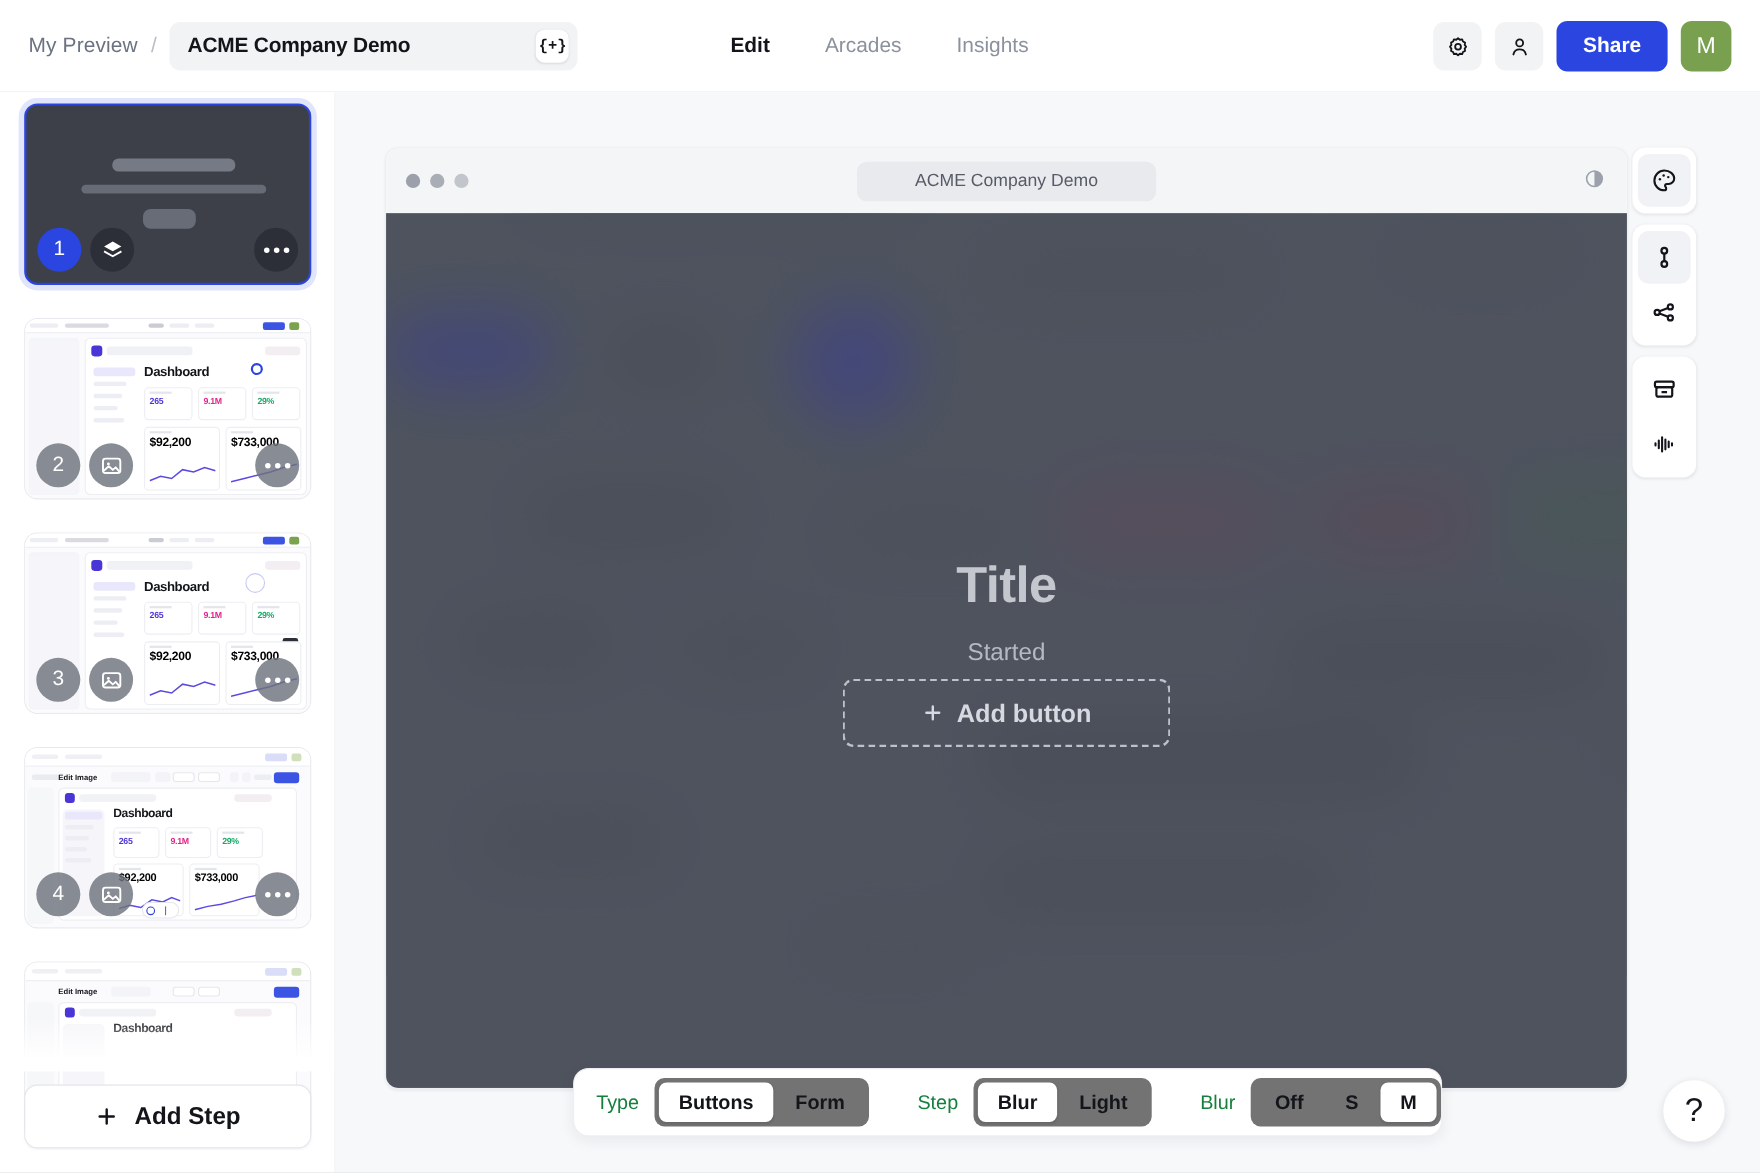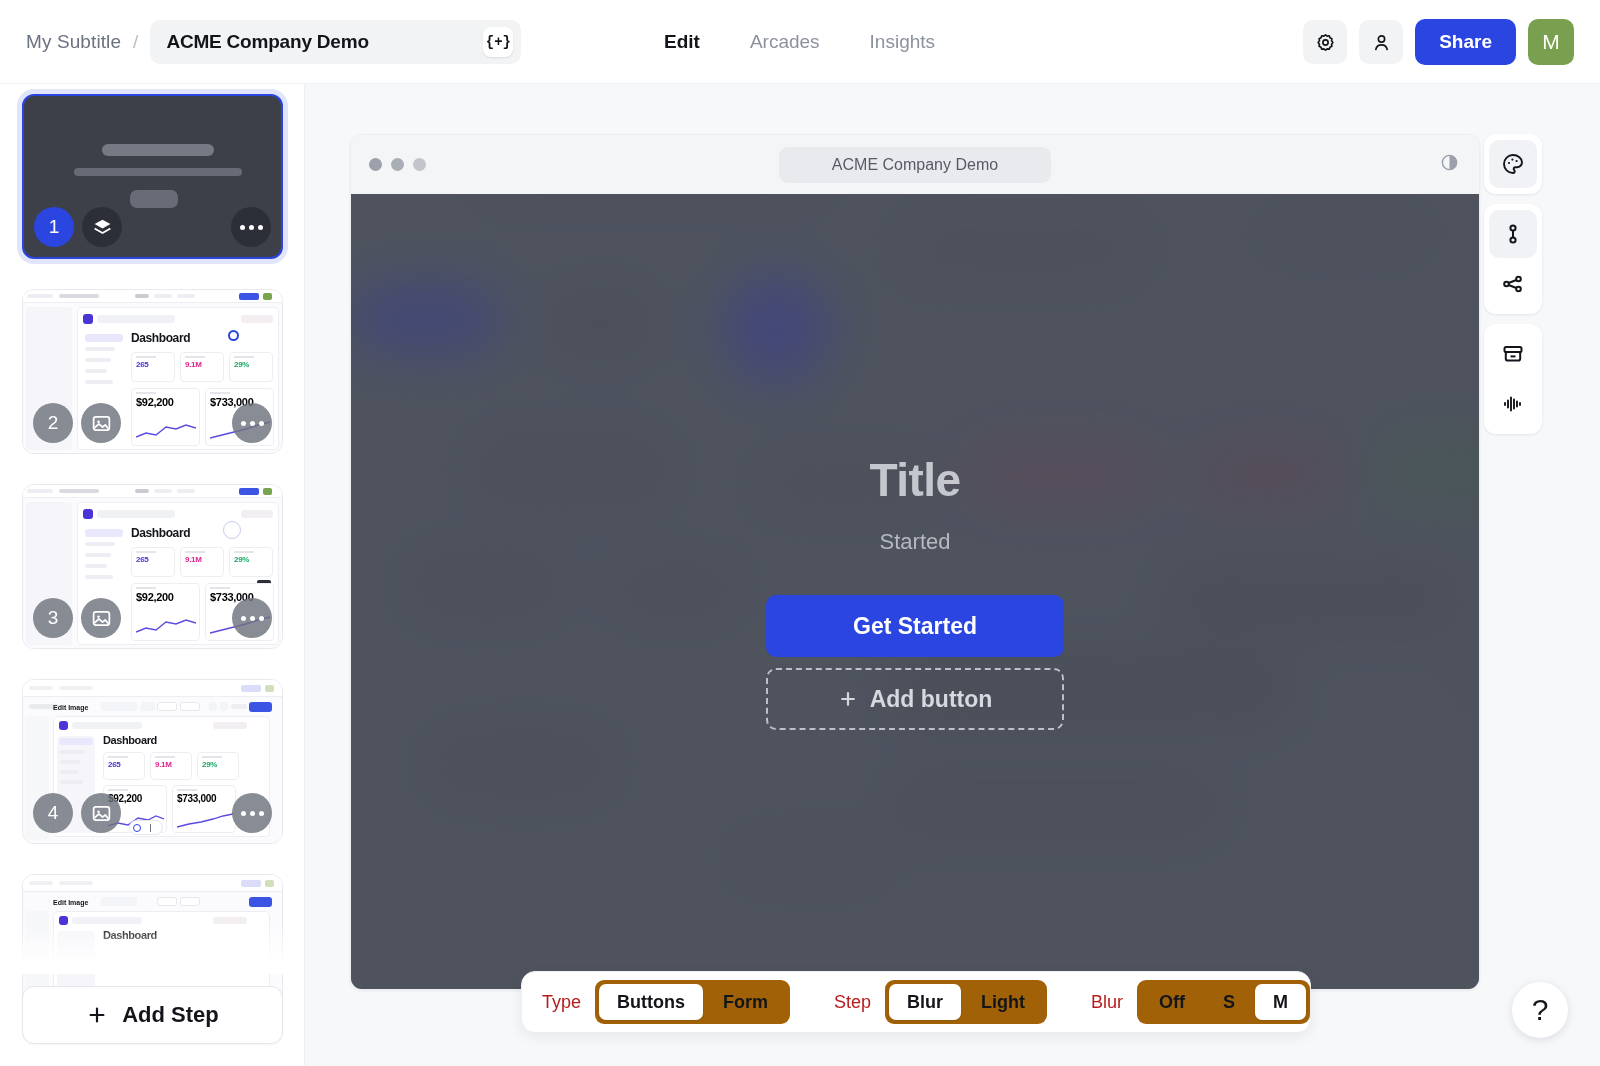--- a/index.html
+++ b/index.html
@@ -203,22 +203,22 @@
 
   
   .bottombar {
     position: absolute; left: 521px; top: 971px; width: 790px; height: 62px;
     background: #fff; border-radius: 14px;
     border: 1px solid #edeff3;
     box-shadow: 0 4px 14px rgba(16,24,40,.07);
     display: flex; align-items: center; padding: 0 20px; gap: 0;
   }
   .grp { display: flex; align-items: center; gap: 14px; }
-  .grp-label { font-size: 18px; color: #b91c1c; }
-  .seg { display: flex; background: #a16207; border-radius: 9px; padding: 4px; gap: 2px; }
+  .grp-label { font-size: 18px; color: #15803d; }
+  .seg { display: flex; background: #737373; border-radius: 9px; padding: 4px; gap: 2px; }
   .seg span {
     padding: 0 18px; height: 36px; border-radius: 7px; font-size: 18px;
     font-weight: 700; color: #13151a;
     display: flex; align-items: center; justify-content: center;
   }
   .seg span.sel { background: #fff; box-shadow: 0 1px 2px rgba(16,24,40,.12); }
   .divider { width: 1px; height: 34px; background: #e7e9ee; margin: 0 22px; }
 
   .helpbtn {
     position: absolute; right: 32px; bottom: 28px;
@@ -228,21 +228,21 @@
     font-size: 30px; color: #13151a;
   }
 </style>
 </head>
 <body>
 
 <div id="app">
 
   <div class="topbar">
     <div class="crumbs">
-      <span class="crumb-root">My Subtitle</span>
+      <span class="crumb-root">My Preview</span>
       <span class="crumb-sep">/</span>
       <div class="title-chip">
         <span class="title-chip-text">ACME Company Demo</span>
         <span class="vars-btn">{+}</span>
       </div>
     </div>
 
     <div class="tabs">
       <div class="tab active">Edit</div>
       <div class="tab">Arcades</div>
@@ -590,21 +590,20 @@
           <div class="sh" style="left:140px;top:600px;width:180px;height:60px;background:#4f535c;"></div>
           <div class="sh" style="left:600px;top:640px;width:330px;height:60px;background:#4e525b;"></div>
 
           <div class="sh" style="left:440px;top:700px;width:160px;height:50px;background:#53575f;"></div>
         </div>
         <div class="dim"></div>
 
         <div class="center">
           <div class="hero-title">Title</div>
           <div class="hero-sub">Started</div>
-          <div class="cta">Get Started</div>
           <div class="addbtn">
             <svg width="20" height="20" viewBox="0 0 24 24" stroke="#d6d9df" stroke-width="2.6" stroke-linecap="round">
               <path d="M12 5v14M5 12h14"></path>
             </svg>
             <span>Add button</span>
           </div>
         </div>
       </div>
     </div>
 

